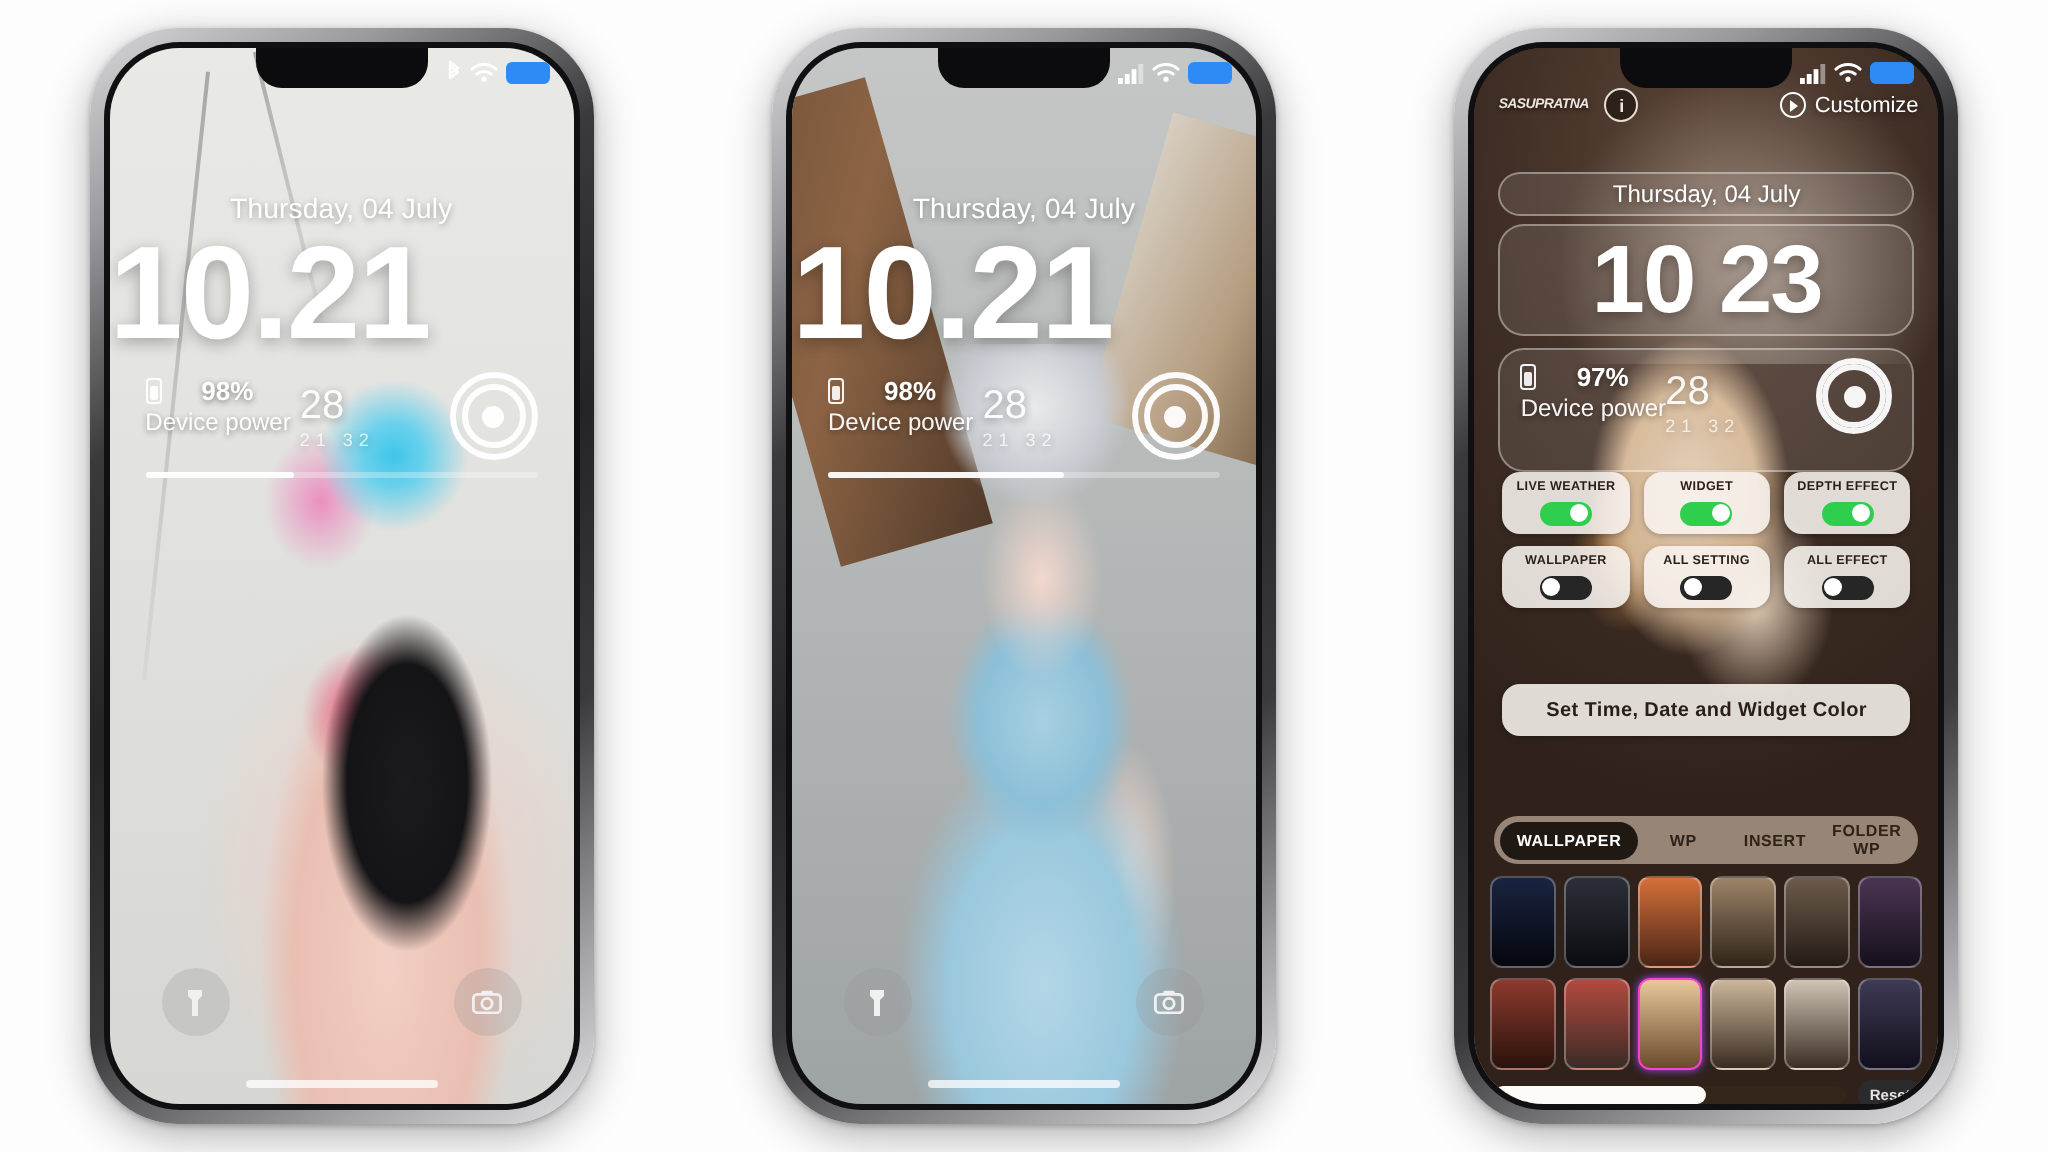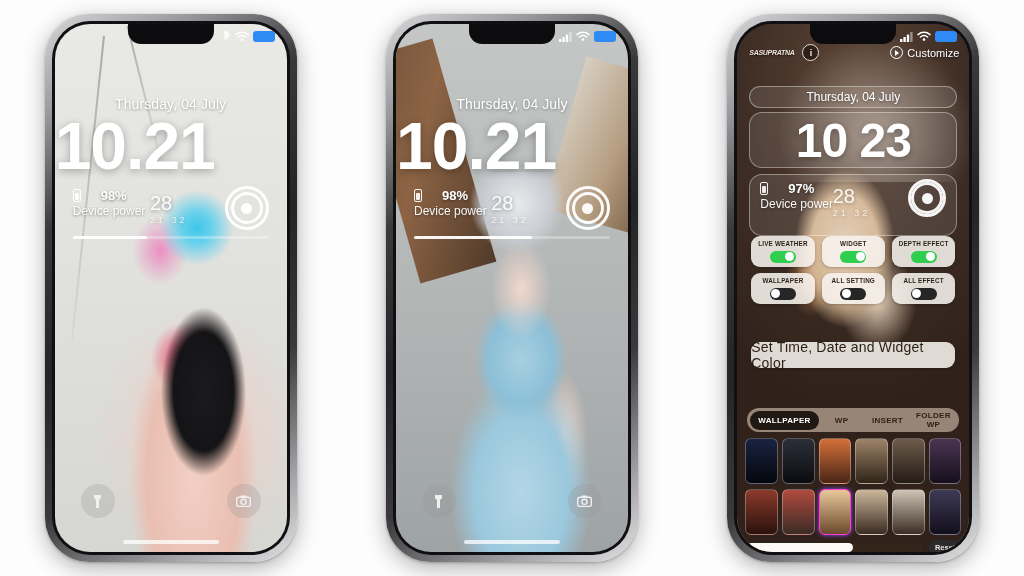--- a/index.html
+++ b/index.html
@@ -307,21 +307,21 @@
     background: #ffffff;
   }
   .sw.on:after  { right: 1.5px; }
   .sw.off:after { left: 1.5px; }
 
   .setbar {
     position: absolute; left: 14px; right: 14px; top: 318px;
     height: 26px; border-radius: 9px;
     background: rgba(248,244,239,0.88);
     display: flex; align-items: center; justify-content: center;
-    font-size: 14px; font-weight: 400; color: #2a1f18;
+    font-size: 10px; font-weight: 700; color: #2a1f18;
     letter-spacing: .2px;
     box-shadow: 0 1px 3px rgba(0,0,0,.25);
     z-index: 30;
   }
 
   
   .tabbar {
     position: absolute; left: 10px; right: 10px; top: 384px;
     height: 24px; border-radius: 12px;
     background: rgba(214,196,178,0.62);

